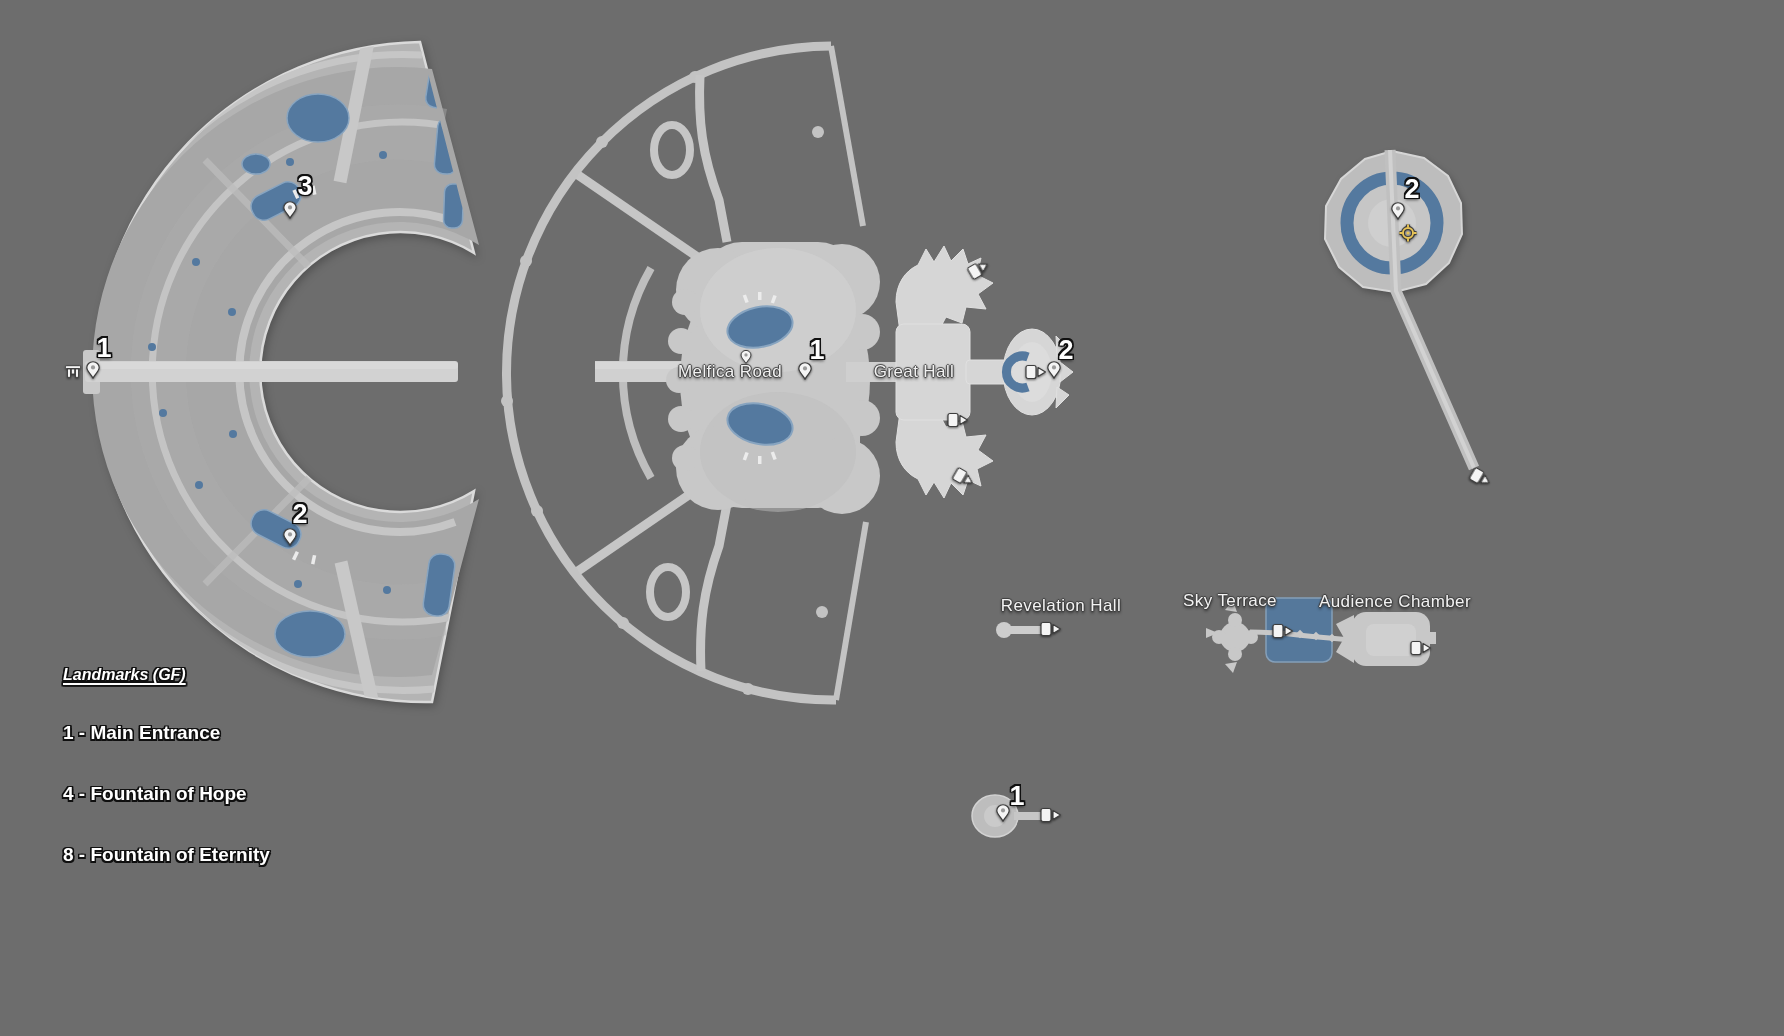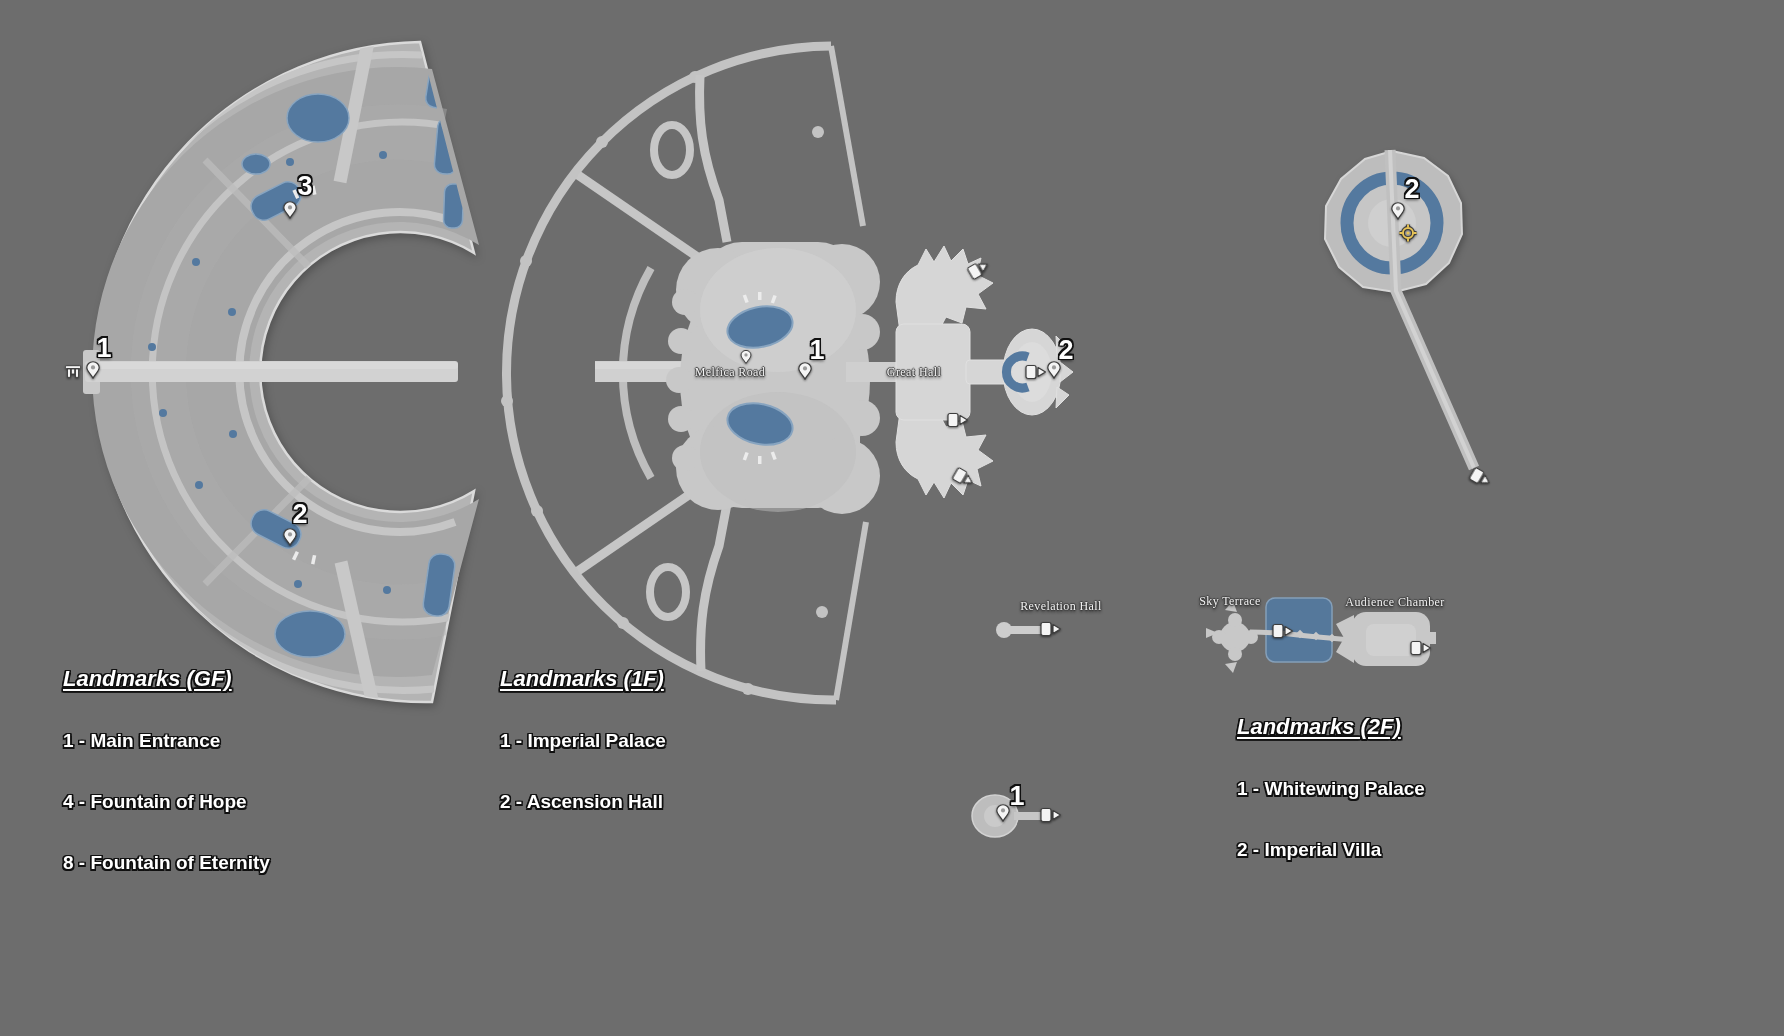--- a/index.html
+++ b/index.html
@@ -10,37 +10,36 @@
           0 -1.5px 0 #101010, 0 1.5px 0 #101010;
   }
   #stage{
     position:relative; width:1784px; height:1036px;
     background:var(--bg,#6d6d6d);
     font-family:"Liberation Sans", sans-serif;
   }
   #map-art{ position:absolute; left:0; top:0; }
   .overlay-label{
     position:absolute; transform:translate(-50%,-50%);
-    color:var(--label-text,#f2f2f2); font-size:12px; letter-spacing:.4px; white-space:nowrap;
+    color:var(--label-text,#f2f2f2); font-size:17px; letter-spacing:.4px; white-space:nowrap;
     text-shadow:-1px 0 1px #3e3e3e, 1px 0 1px #3e3e3e, 0 -1px 1px #3e3e3e,
                 0 1px 1px #3e3e3e, 0 2px 3px rgba(15,15,15,.85);
-    font-family:Liberation Serif, serif;
   }
   .marker-num{
     position:absolute; transform:translate(-50%,-50%);
     color:#ffffff; font-size:27px; font-weight:bold;
     text-shadow:var(--ol), 0 2px 3px rgba(0,0,0,.6);
   }
   .icon{
     position:absolute; transform:translate(-50%,-50%);
     filter:drop-shadow(0 1px 1px rgba(0,0,0,.55));
   }
   .legend{ position:absolute; color:#fff; }
   .legend-title{
-    font-size:22px; font-weight:bold; font-style:italic;
+    font-size:16px; font-weight:bold; font-style:italic;
     text-decoration:underline; text-underline-offset:3px; text-decoration-thickness:2px;
     text-shadow:var(--ol); white-space:nowrap;
   }
   .legend-item{
     font-size:19px; font-weight:600; line-height:25px; white-space:nowrap;
     text-shadow:var(--ol);
     margin-top:36px;
   }
 </style>
 </head>
@@ -341,25 +340,15 @@
       <use href="#sym-door"></use>
     </svg>
 
   <div class="legend" style="left:63px;top:666px">
     <div class="legend-title">Landmarks (GF)</div>
     <div class="legend-item">1 - Main Entrance</div>
     <div class="legend-item">4 - Fountain of Hope</div>
     <div class="legend-item">8 - Fountain of Eternity</div>
   </div>
 
-  <div class="legend" style="left:500px;top:666px">
-    <div class="legend-title">Landmarks (1F)</div>
-    <div class="legend-item">1 - Imperial Palace</div>
-    <div class="legend-item">2 - Ascension Hall</div>
-  </div>
-
-  <div class="legend" style="left:1237px;top:714px">
-    <div class="legend-title">Landmarks (2F)</div>
-    <div class="legend-item">1 - Whitewing Palace</div>
-    <div class="legend-item">2 - Imperial Villa</div>
-  </div>
+
 
 </div>
 
 </body></html>

